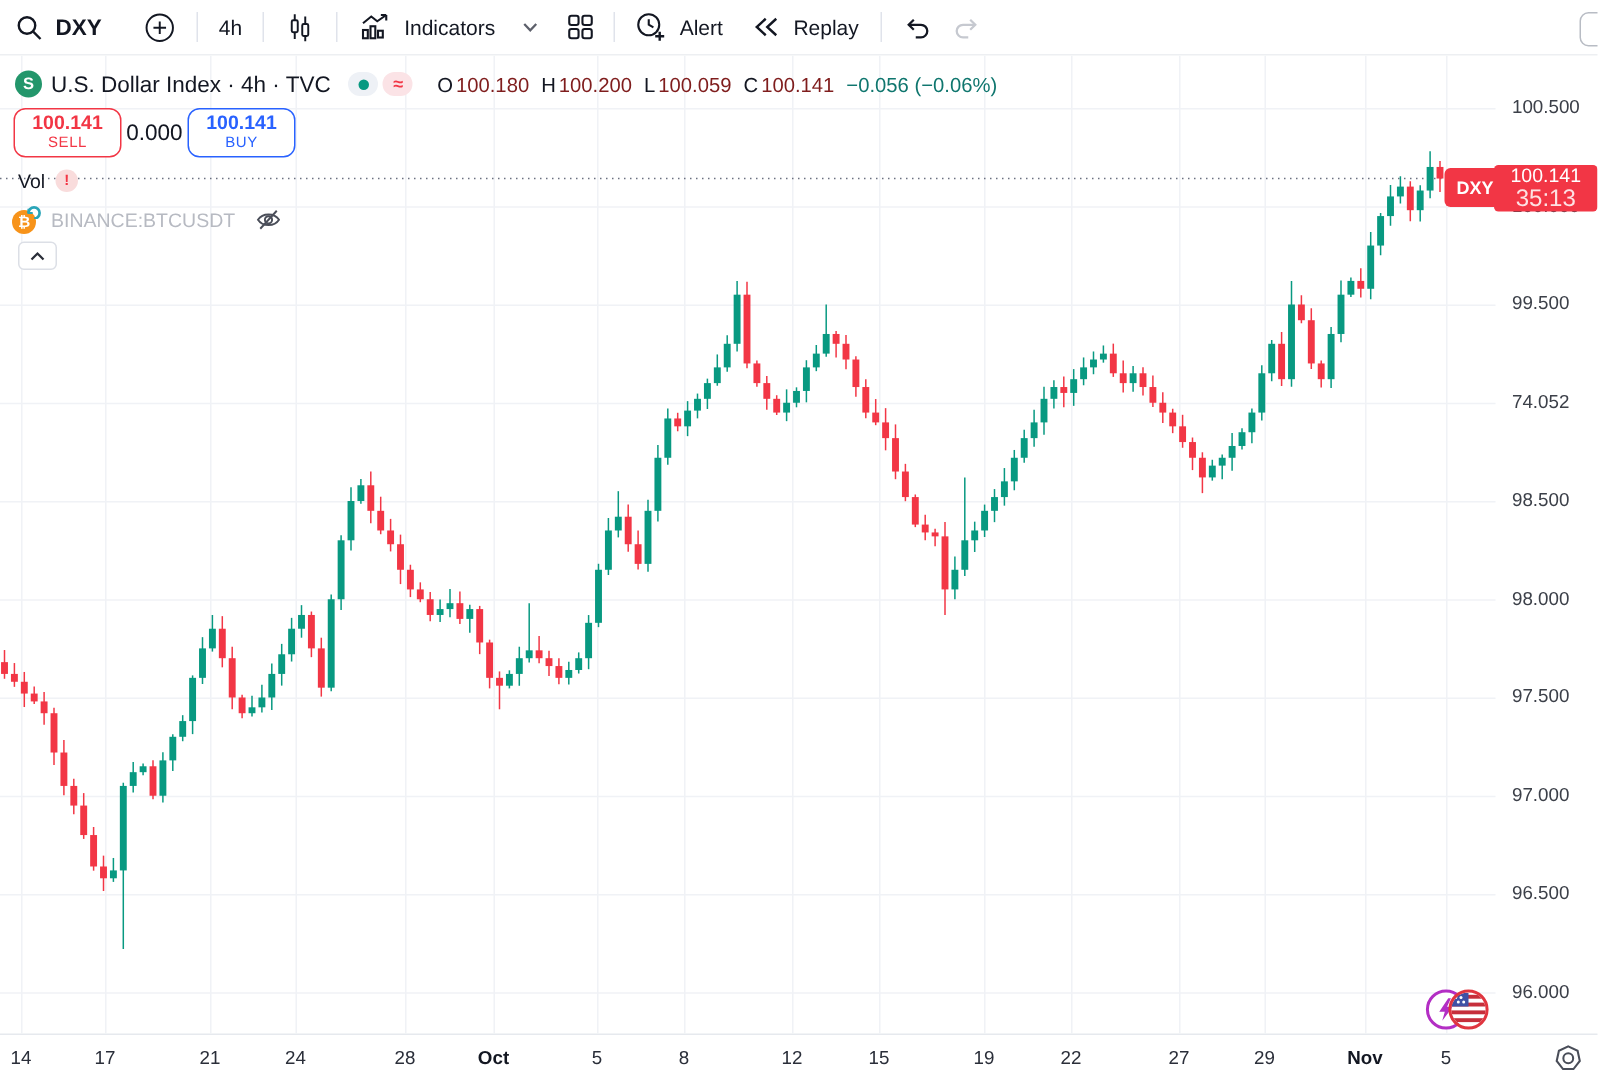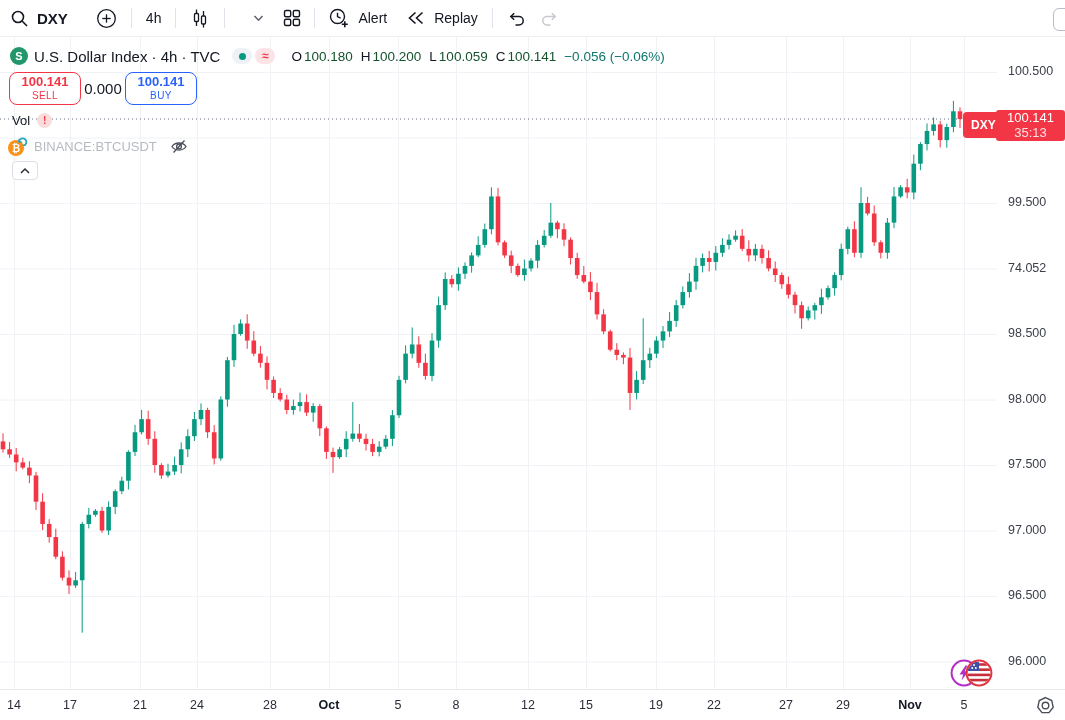--- a/index.html
+++ b/index.html
@@ -25,21 +25,21 @@
   .src-logo{width:18px;height:18px;border-radius:50%;background:#23966b;color:#fff;font-size:11px;font-weight:700;
             display:inline-flex;align-items:center;justify-content:center;}
   .legend-title{cursor:pointer;}
   .pills{display:inline-flex;gap:3px;margin-left:6px;}
   .pill{height:16px;min-width:20px;border-radius:8px;display:inline-flex;align-items:center;justify-content:center;padding:0 5px;border:0;}
   .pill.dot-pill{background:#eef1f6;}
   .pill .dot{width:7px;height:7px;border-radius:50%;background:#089981;}
   .pill.approx-pill{background:#fbe3e6;color:#f23645;font-size:12px;font-weight:700;}
   .ohlc{display:inline-flex;align-items:center;margin-left:10px;font-size:13.5px;}
   .ohlc b{font-weight:400;color:#131722;margin-right:2px;}
-  .ohlc .v{color:#14532d;margin-right:8px;}
+  .ohlc .v{color:#7f1d1d;margin-right:8px;}
   .ohlc .chg{color:#0f766e;}
 
   
   .trade-row{position:absolute;left:9px;top:72px;z-index:15;display:flex;align-items:center;}
   .trade-btn{width:72px;height:33px;border-radius:8px;background:#fff;display:flex;flex-direction:column;
              align-items:center;justify-content:center;line-height:1.15;}
   .trade-btn .p{font-size:13px;font-weight:600;}
   .trade-btn .l{font-size:10px;letter-spacing:.4px;}
   .sell{border:1px solid #f23645;color:#f23645;}
   .buy{border:1px solid #2962ff;color:#2962ff;}
@@ -57,21 +57,21 @@
   .eyeoff-btn{margin-left:6px;display:inline-flex;}
   .collapse-btn{position:absolute;left:12px;top:161px;z-index:15;width:26px;height:19px;border:1px solid #dcdfe6;
                 border-radius:4px;background:#fff;display:flex;align-items:center;justify-content:center;}
 
   
   .price-axis{position:absolute;left:998px;top:37px;width:67px;height:652px;background:#fff;z-index:8;}
   .pal{position:absolute;left:10px;font-size:12.5px;color:#3c4049;white-space:nowrap;}
   .price-tag{position:absolute;left:996px;top:110px;width:69px;height:31px;background:#f23645;border-radius:3px;
              color:#fff;z-index:12;display:flex;flex-direction:column;align-items:center;justify-content:center;line-height:1.1;}
   .price-tag .pp{font-size:13px;font-weight:500;}
-  .price-tag .cd{font-size:13px;opacity:.85;}
+  .price-tag .cd{font-size:16px;opacity:.85;}
   .dxy-badge{position:absolute;left:963px;top:112px;height:26px;padding:0 8px;background:#f23645;border-radius:4px;
              color:#fff;font-size:12px;font-weight:600;display:flex;align-items:center;z-index:12;}
 
   
   .time-axis{position:absolute;left:0;top:689px;width:100%;height:31px;background:#fff;border-top:1px solid #e6e9ee;z-index:10;}
   .tal{position:absolute;top:0;height:31px;line-height:31px;font-size:12.5px;color:#2a2e39;transform:translateX(-50%);white-space:nowrap;}
   .tal.bold{font-weight:700;color:#131722;}
   .ta-icon{position:absolute;right:22px;top:6px;display:inline-flex;}
 
   
@@ -449,20 +449,30 @@
           <rect x="4.5" y="5.5" width="4" height="8" rx="1"></rect>
           <line x1="6.5" y1="13.5" x2="6.5" y2="18"></line>
         <line x1="13.5" y1="3" x2="13.5" y2="8"></line>
           <rect x="11.5" y="8" width="4" height="8" rx="1"></rect>
           <line x1="13.5" y1="16" x2="13.5" y2="19.5"></line>
       </svg>
     </button>
 
     <div class="tb-sep" style="margin-left:14px;"></div>
 
+    <button style="margin-left:4px;">
+      <svg width="22" height="20" viewBox="0 0 22 20" fill="none" stroke="#131722" stroke-width="1.4">
+        <rect x="3" y="12" width="3.2" height="5.5"></rect>
+          <rect x="8" y="9.5" width="3.2" height="8"></rect>
+          <rect x="13" y="12.5" width="3.2" height="4.5"></rect>
+        <path d="M3 7.5 L8.5 3 L12.5 6.2 L18.5 2"></path>
+          <path d="M18.5 2 v3.6 M18.5 2 h-3.6"></path>
+      </svg>
+      <span>Indicators</span>
+    </button>
 
     <button style="margin-left:16px;">
       <svg width="15" height="14" viewBox="0 0 15 14" fill="none" stroke="#5d606b" stroke-width="1.5">
         <path d="M3.5 5 L7.5 9.2 L11.5 5"></path>
       </svg>
     </button>
 
     <button style="margin-left:16px;">
       <svg width="20" height="20" viewBox="0 0 20 20" fill="none" stroke="#131722" stroke-width="1.4">
         <rect x="2.5" y="2.5" width="6.2" height="6.2" rx="1.5"></rect>

